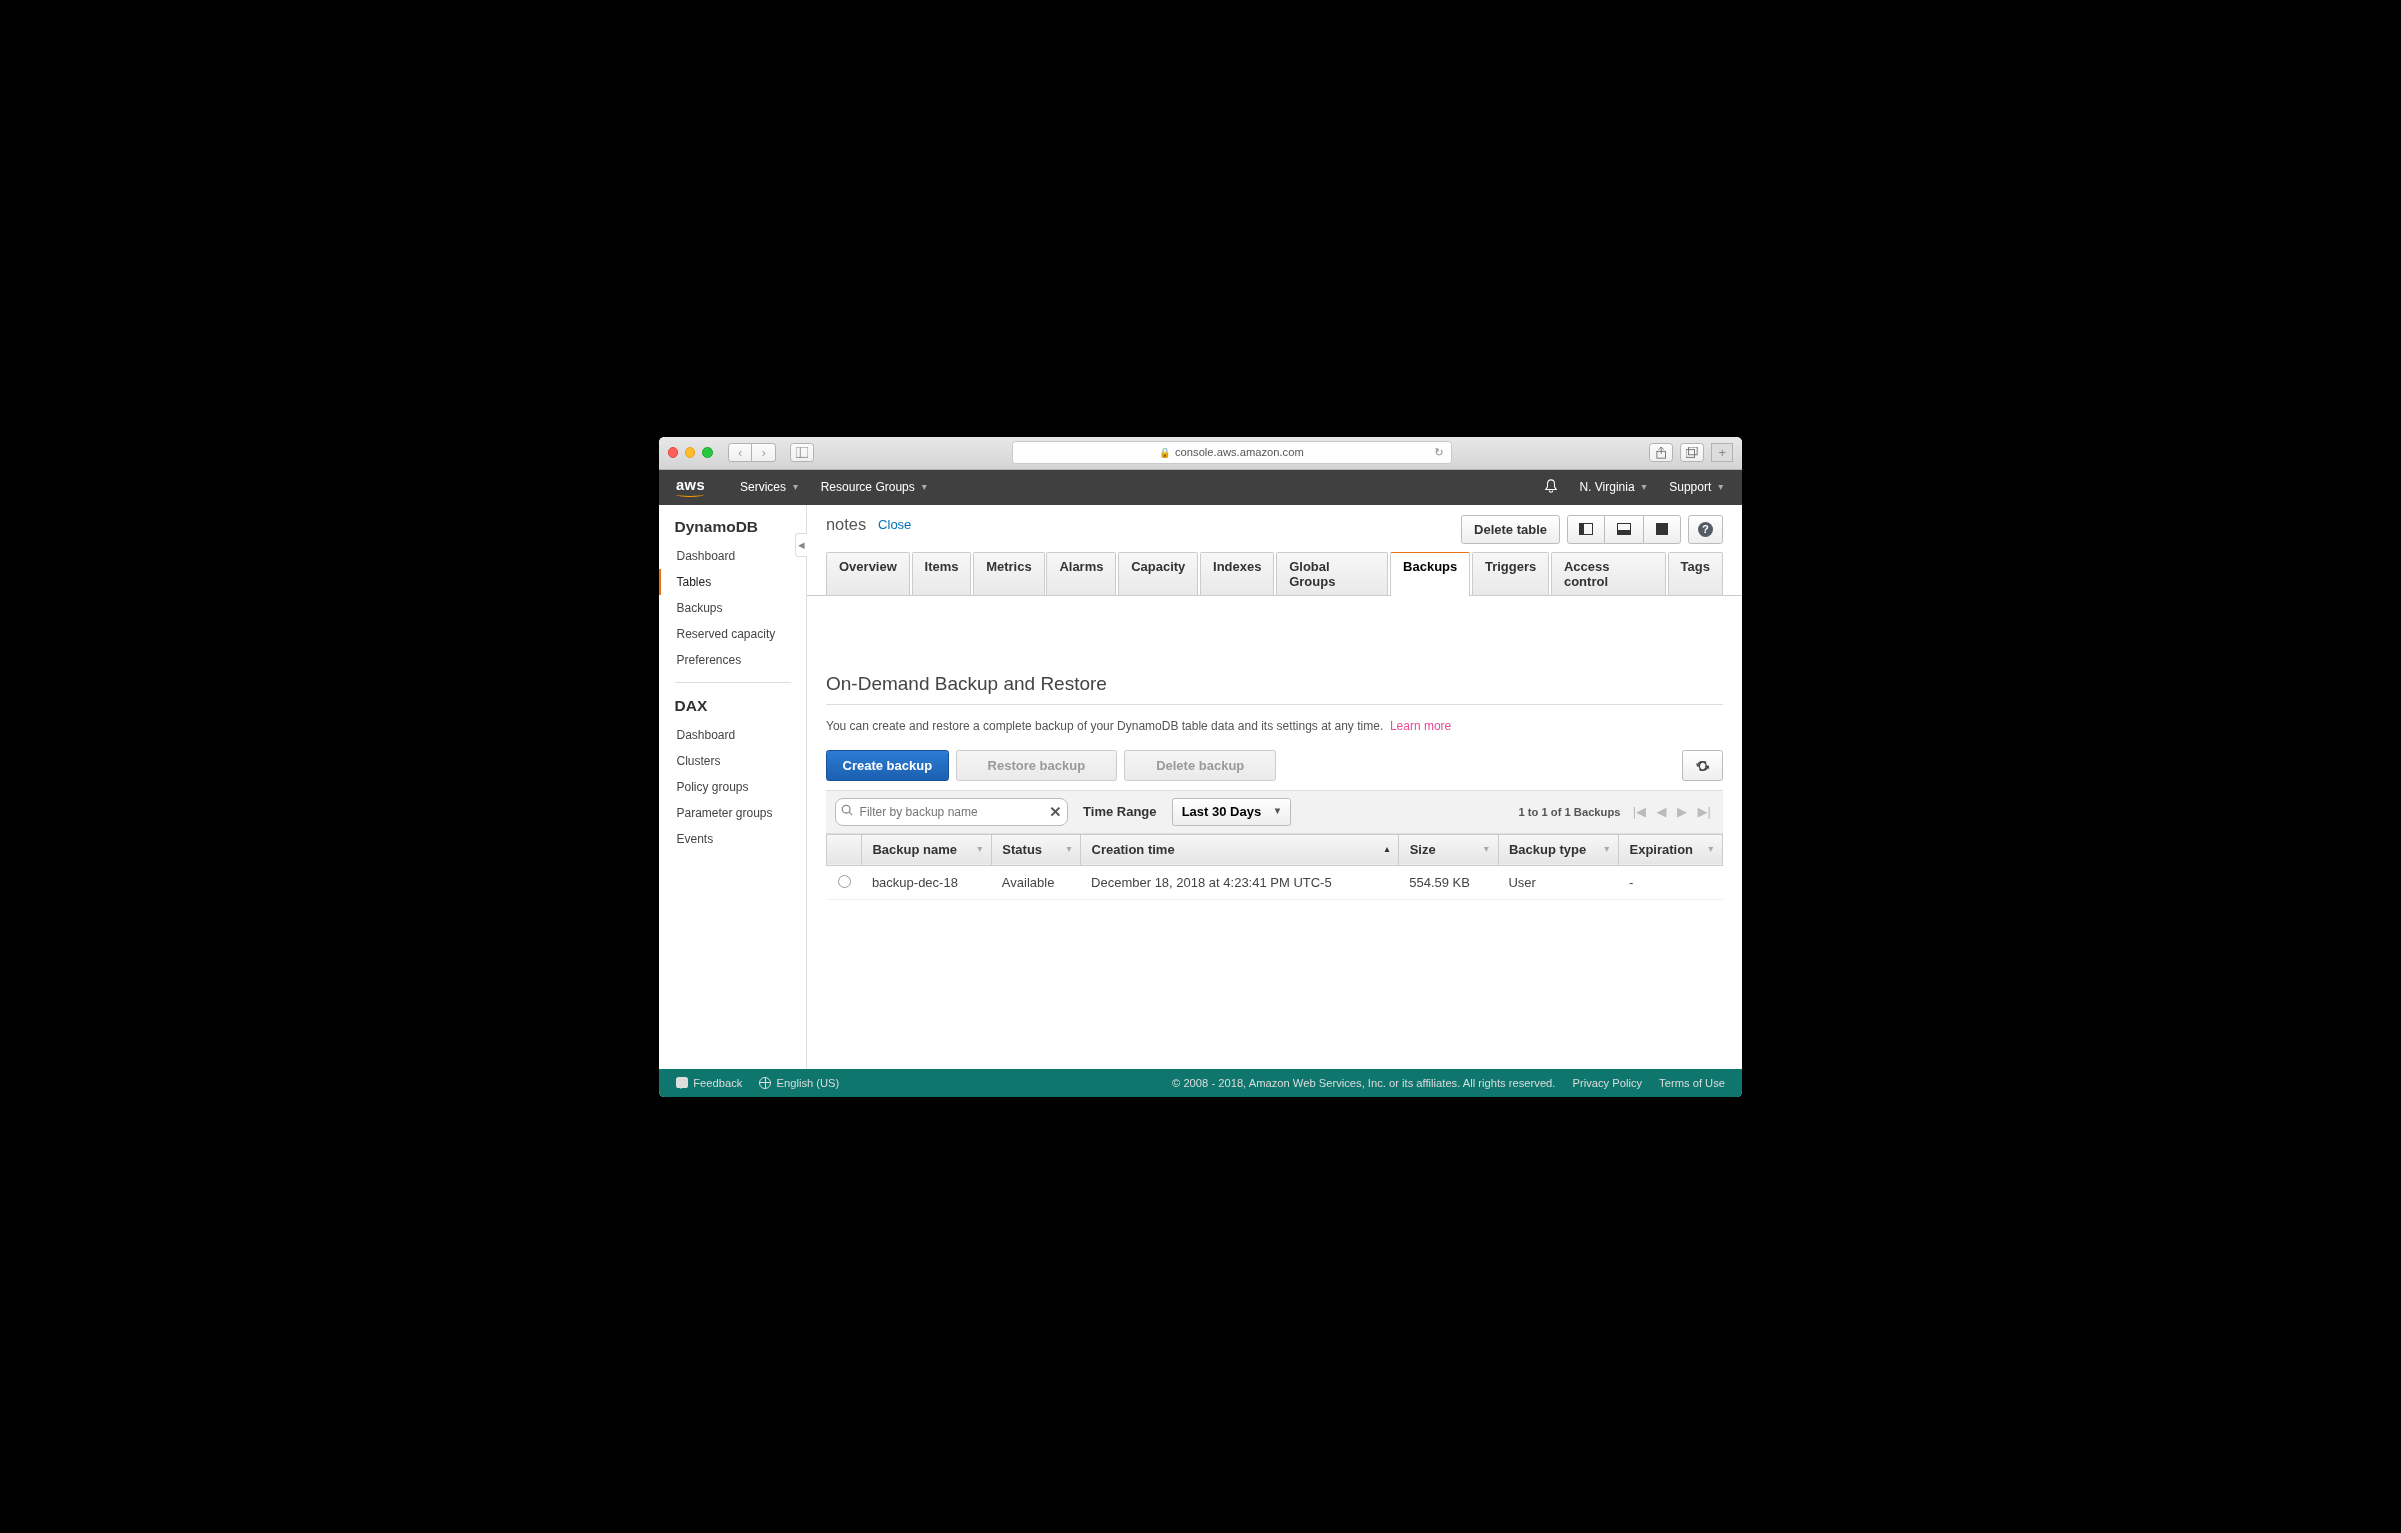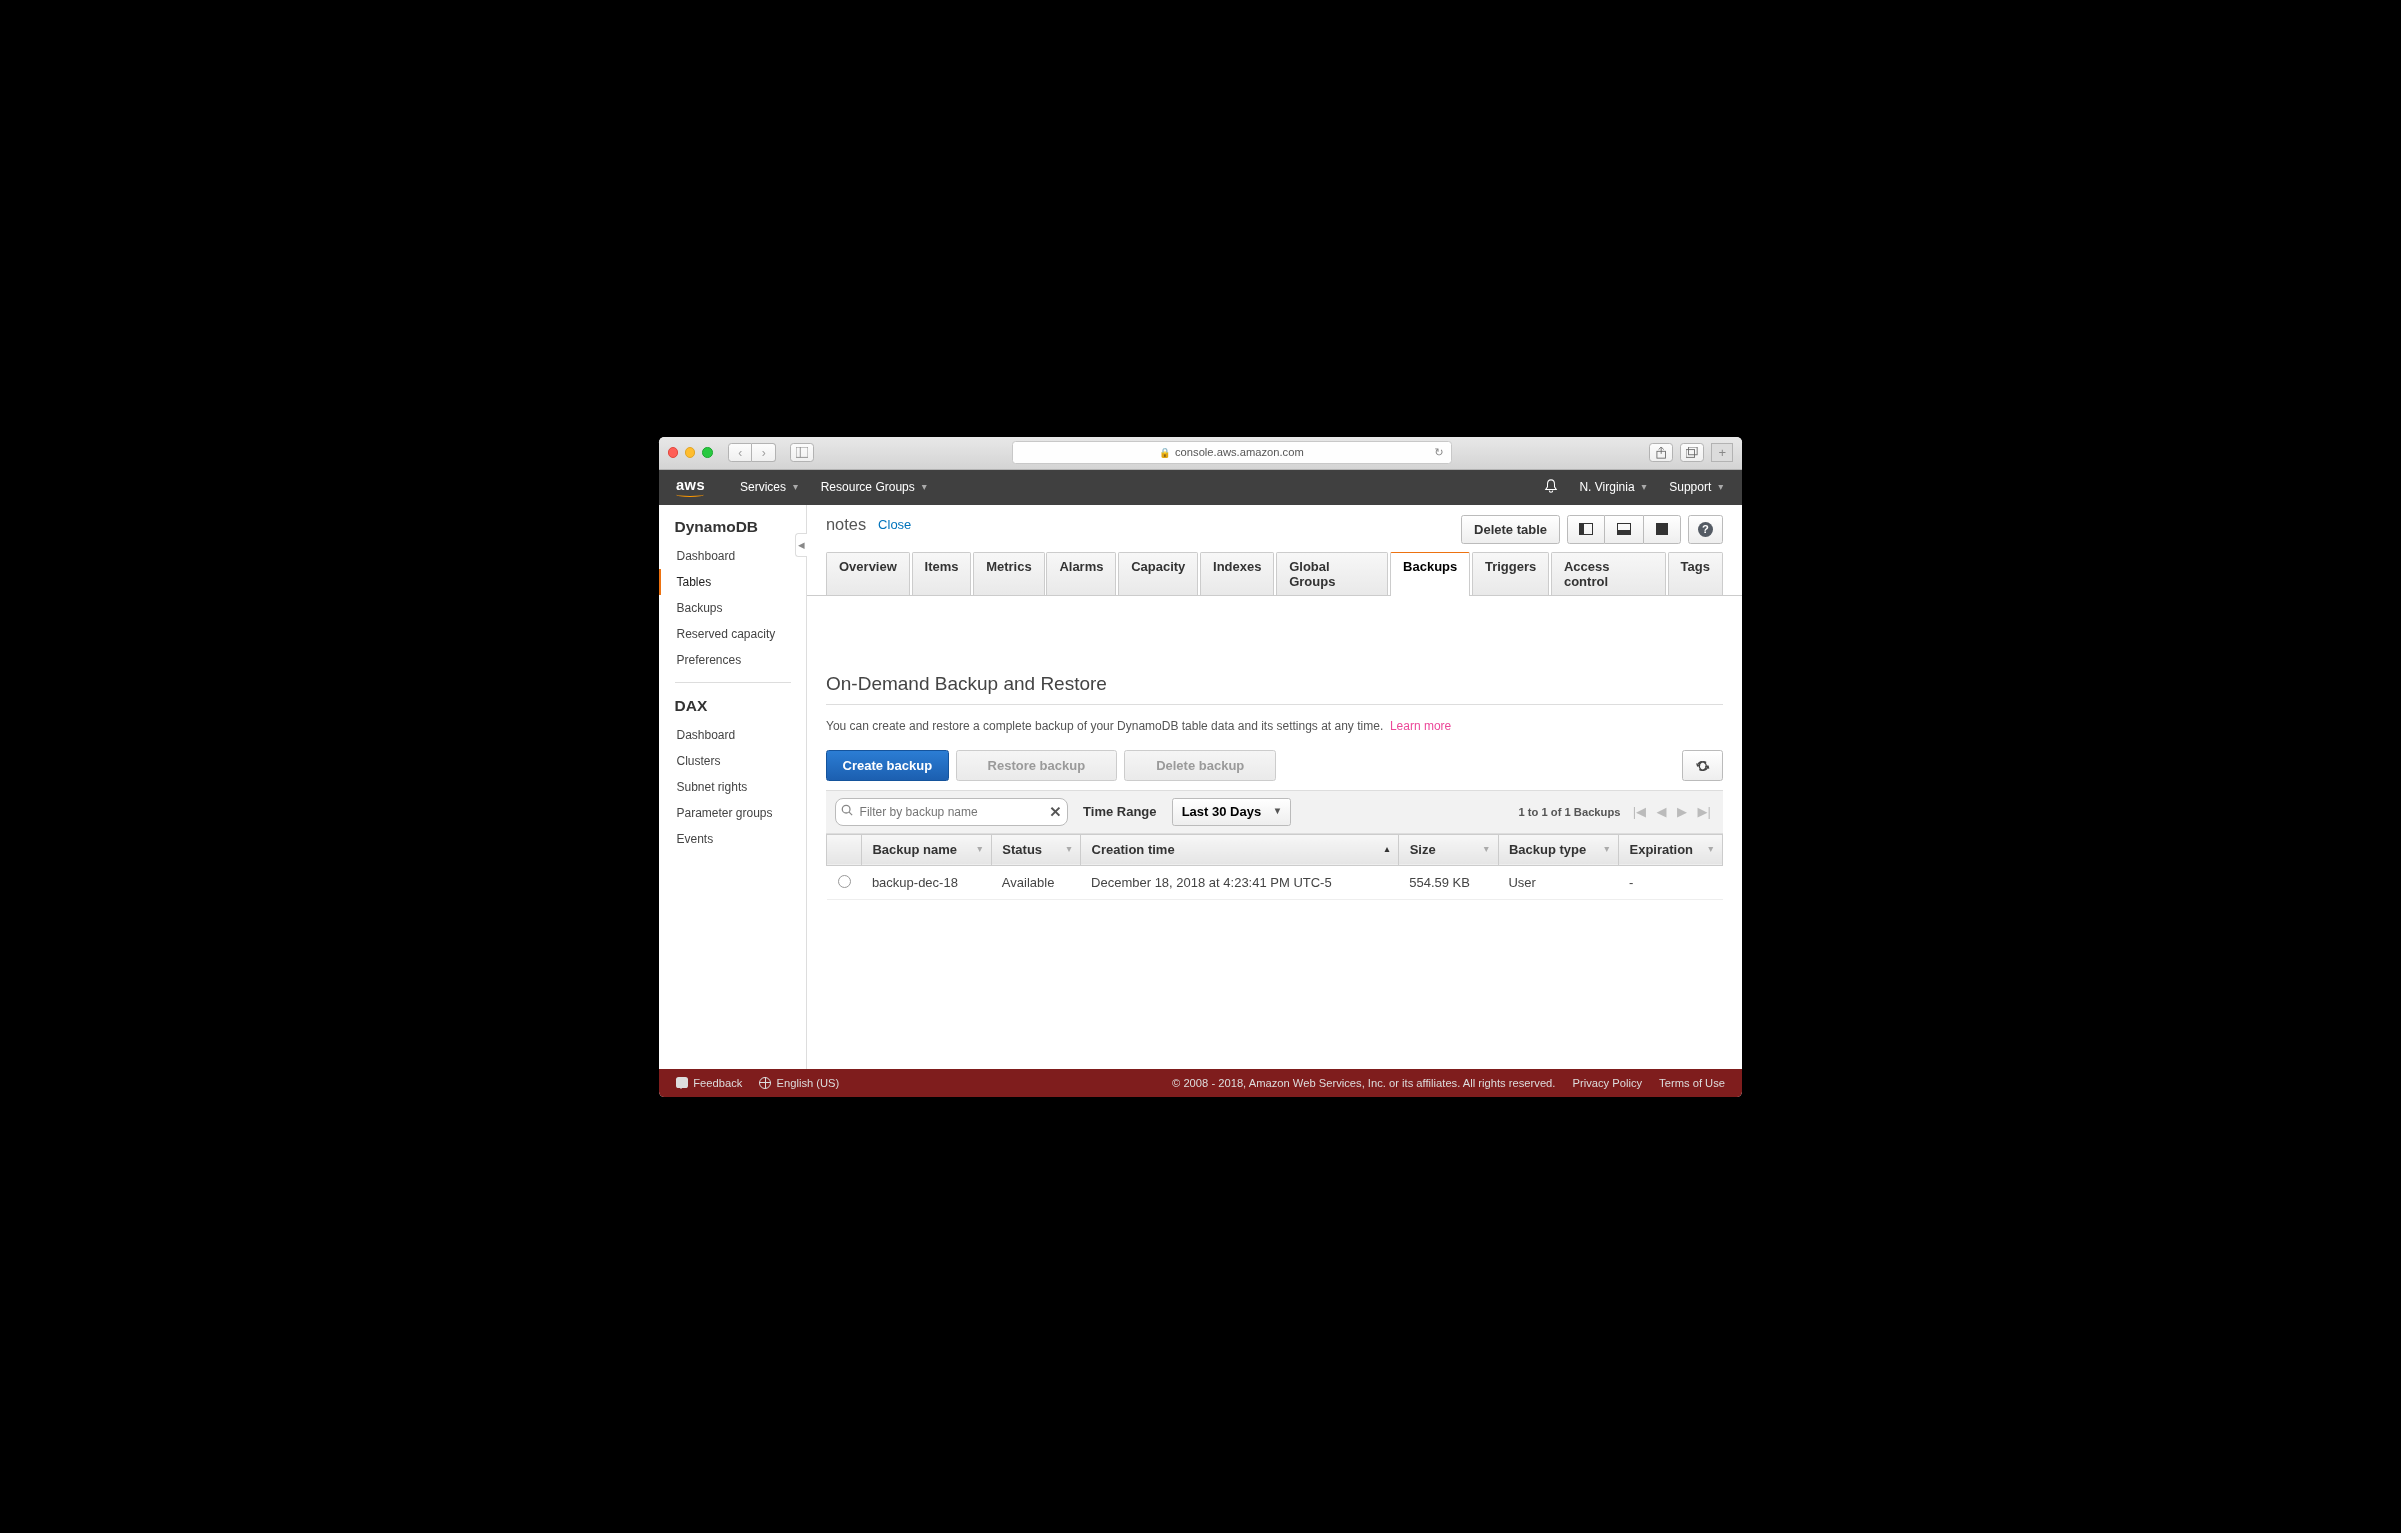--- a/index.html
+++ b/index.html
@@ -92,21 +92,21 @@
     
     .table { width: 100%; border-collapse: collapse; }
     .table th { background: linear-gradient(#f7f7f7,#e5e5e5); border: 0.9px solid #ccc; text-align: left; padding: 7.8px 10.4px; font-size: 13px; color: #333; font-weight: bold; position: relative;}
     .table th .sort { position: absolute; right: 7px; top: 9.5px; font-size: 8.6px; color: #aaa;}
     .table th .sort.active { color: #333;}
     .table td { padding: 8.6px 10.4px; font-size: 13px; color: #444; border-bottom: 0.9px solid #eee;}
     .radio { width: 13px; height: 13px; border: 0.9px solid #999; border-radius: 50%; display: inline-block; background:#fff;}
     .status-available { color: #1a8400; }
     
     
-    .aws-footer { background: #7f1d1d; height: 28px; display: flex; align-items: center; padding: 0 17px; color: #ddd; font-size: 11.2px; }
+    .aws-footer { background: #0f766e; height: 28px; display: flex; align-items: center; padding: 0 17px; color: #ddd; font-size: 11.2px; }
     .footer-item { display: flex; align-items: center; gap: 5.2px; margin-right: 17px; cursor: pointer;}
     .footer-spacer { flex: 1; }
     .footer-link { color: #ddd; margin-left: 17px; cursor: pointer;}
     .speech-icon { width: 12px; height: 10.4px; background: #ddd; border-radius: 2.6px; position: relative;}
     .speech-icon::after { content:''; position:absolute; bottom:-3.5px; left:2.6px; border: 2.6px solid transparent; border-top-color:#ddd;}
     .globe-icon { width:12px; height:12px; border:1.3px solid #ddd; border-radius:50%; position:relative;}
     .globe-icon::before { content:''; position:absolute; left:4.3px; top:-0.9px; bottom:-0.9px; width:1.3px; background:#ddd;}
     .globe-icon::after { content:''; position:absolute; top:4.3px; left:-0.9px; right:-0.9px; height:1.3px; background:#ddd;}
   </style>
 </head>
@@ -193,21 +193,21 @@
           <div class="sb-item active">Tables</div>
           <div class="sb-item">Backups</div>
           <div class="sb-item">Reserved capacity</div>
           <div class="sb-item">Preferences</div>
         </div>
       <div class="sb-divider"></div>
       <div class="sb-heading">DAX</div>
       <div id="sb-list2">
           <div class="sb-item">Dashboard</div>
           <div class="sb-item">Clusters</div>
-          <div class="sb-item">Subnet rights</div>
+          <div class="sb-item">Policy groups</div>
           <div class="sb-item">Parameter groups</div>
           <div class="sb-item">Events</div>
         </div>
     </div>
 
     <div class="content">
       <div class="content-header">
         <span class="table-title">notes</span>
         <span class="close-link">Close</span>
         <div class="header-actions">

